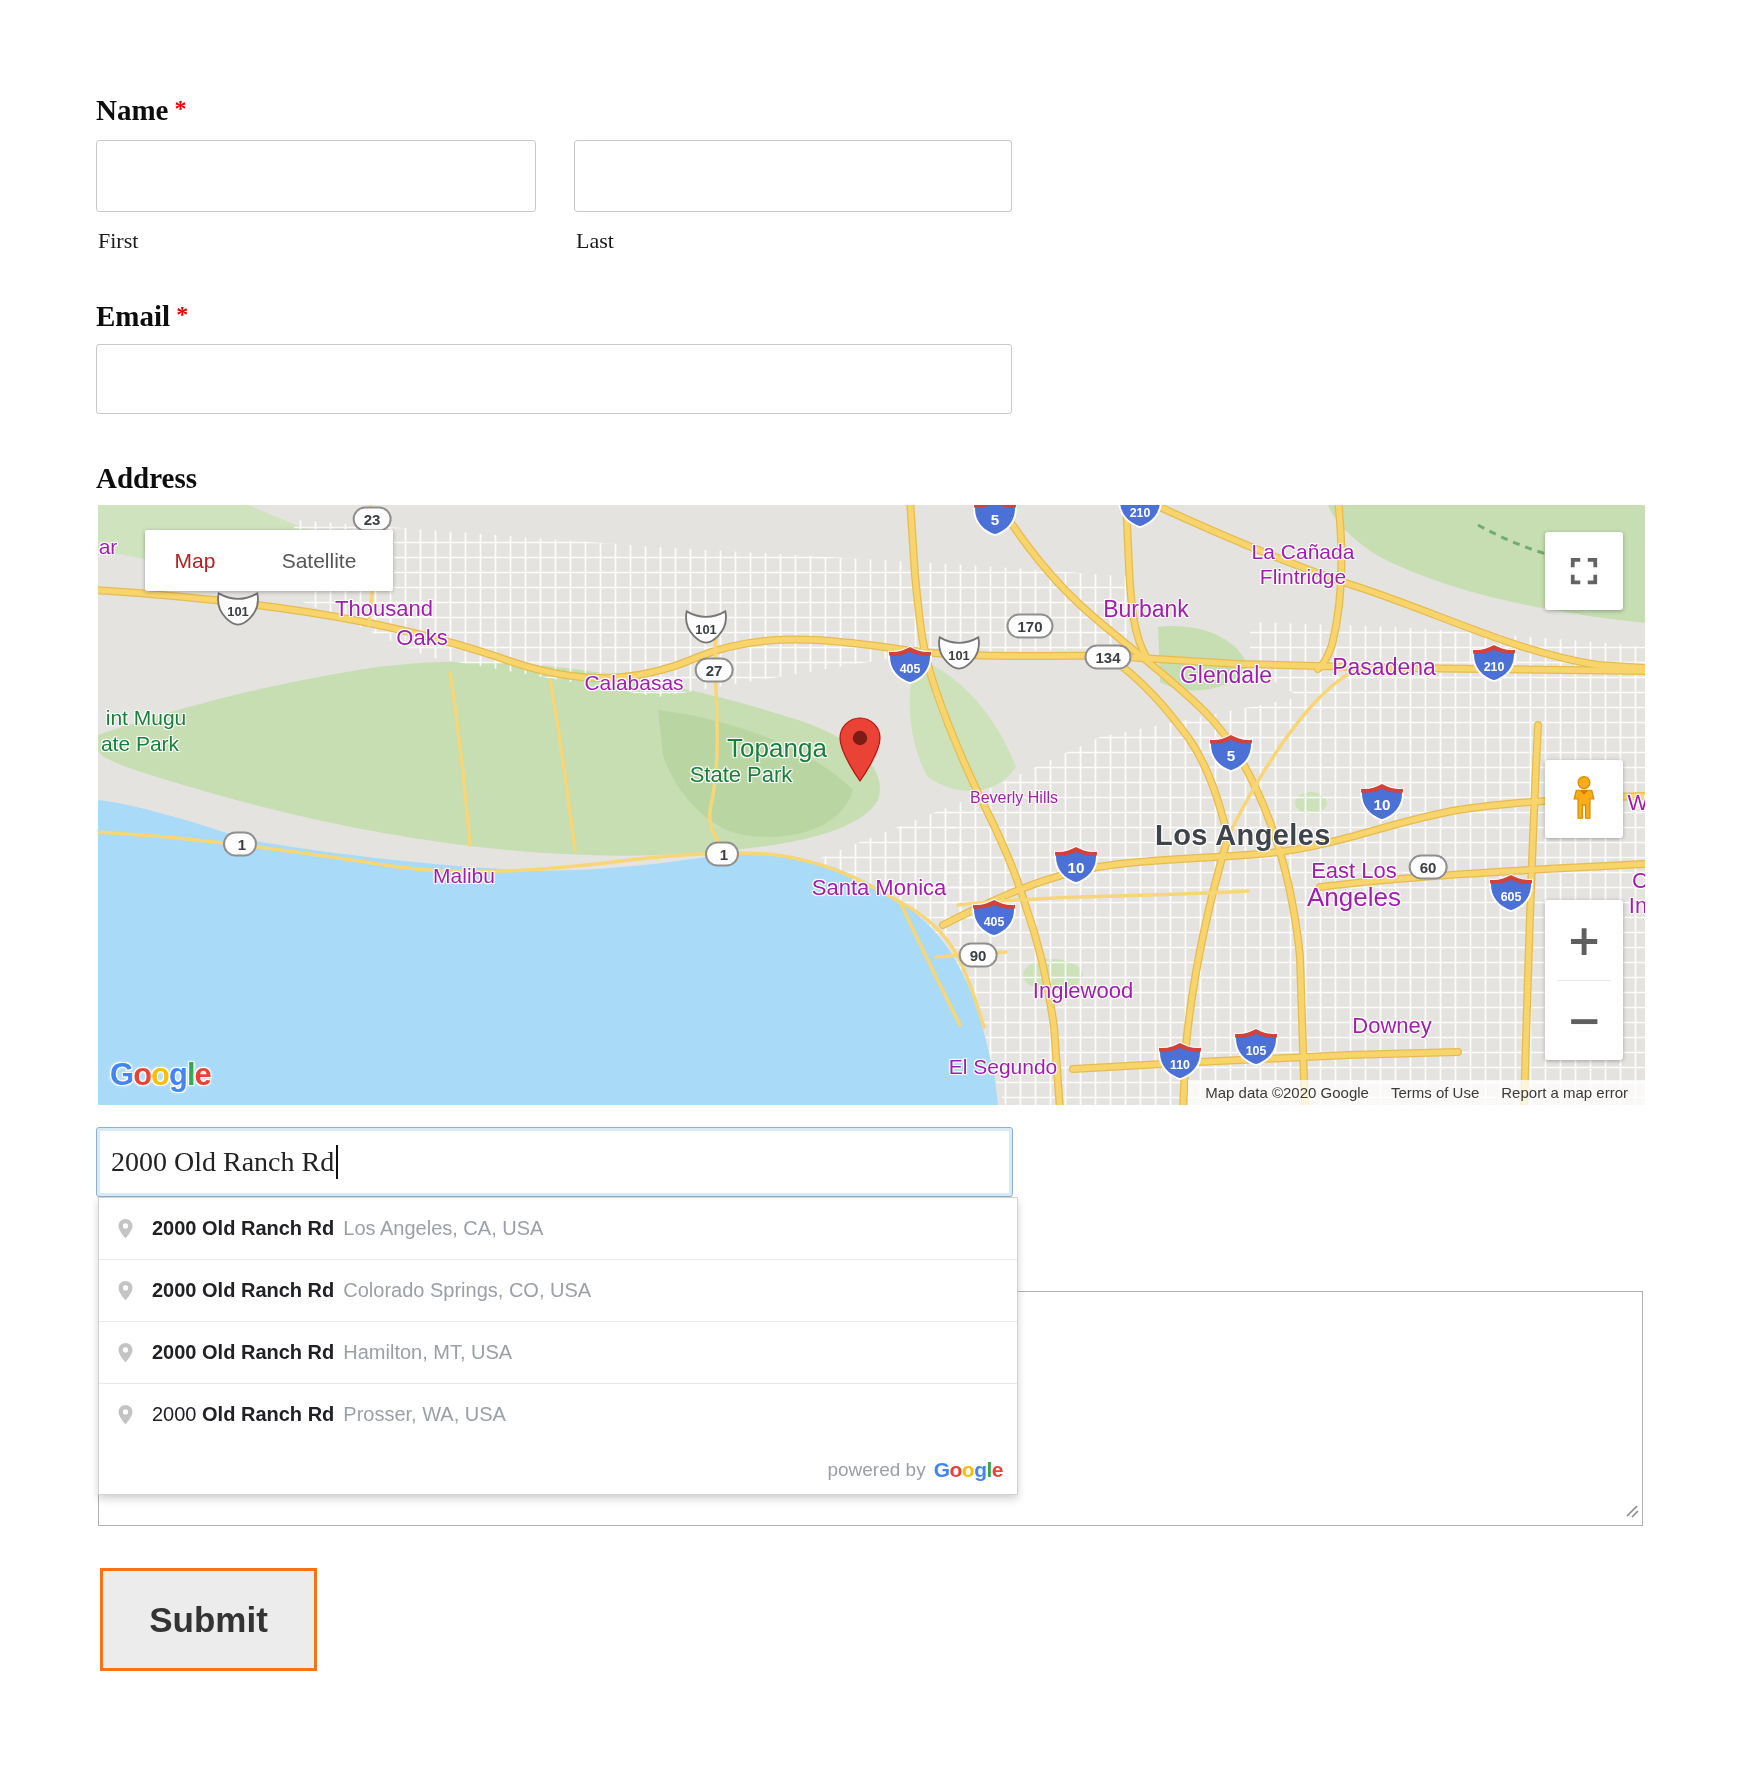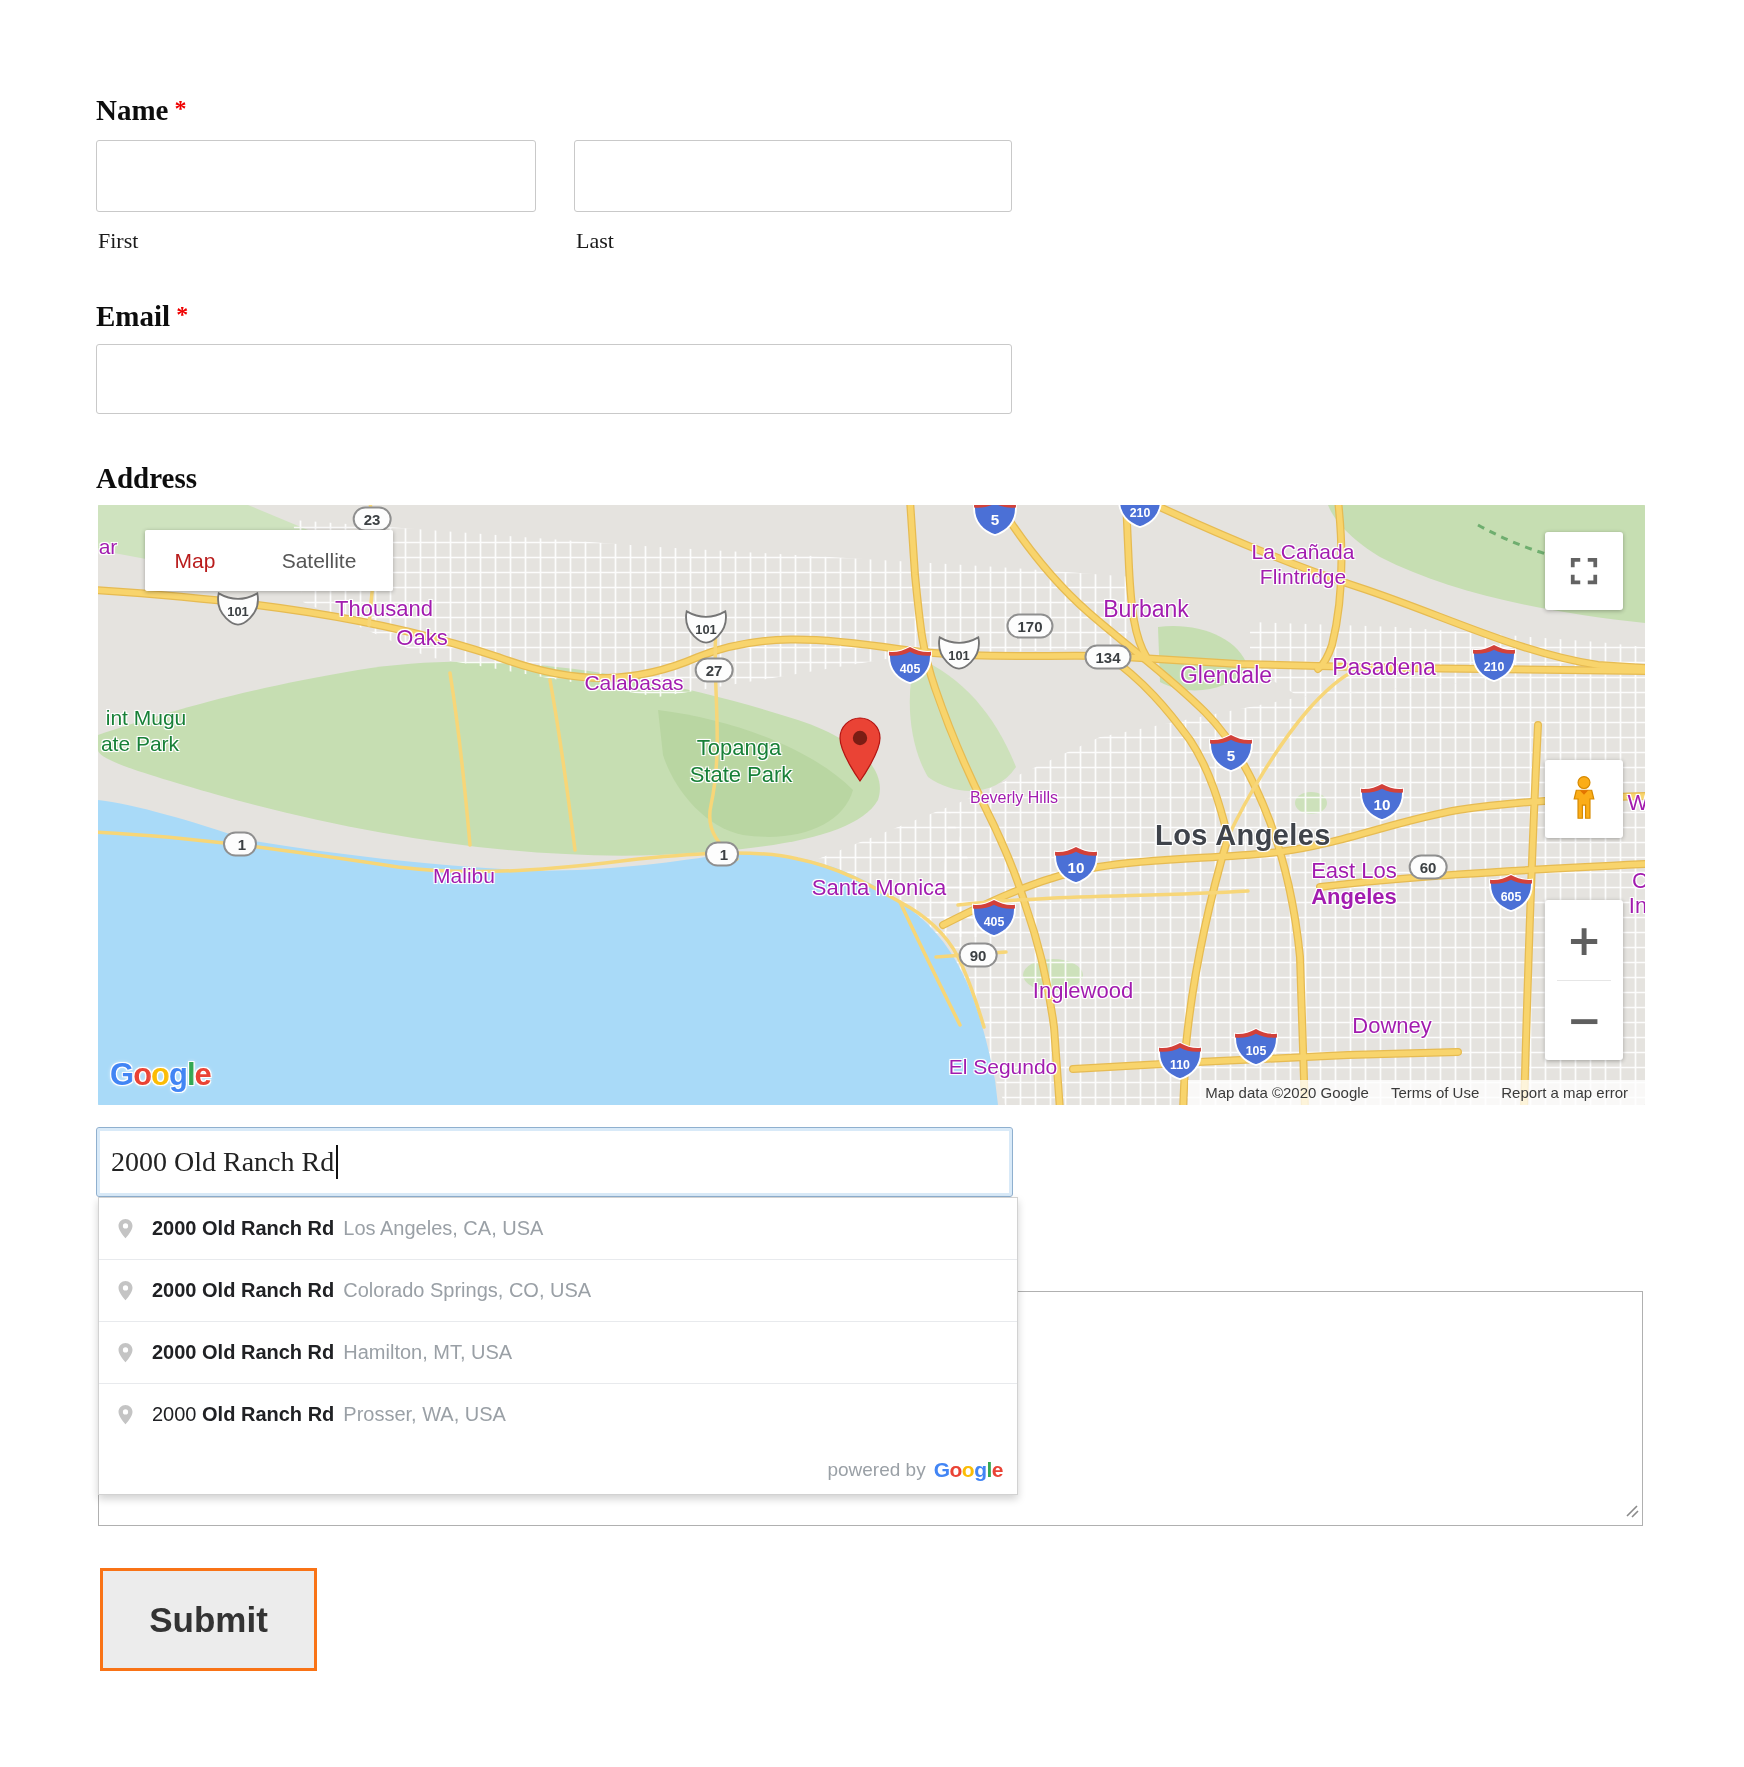--- a/index.html
+++ b/index.html
@@ -142,33 +142,33 @@
     </g>
   </svg>
 
   <div>
       <div class="map-label city" style="left: 10px; top: 42px; font-size: 21px;">ar</div>
       <div class="map-label city" style="left: 286px; top: 104px; font-size: 22px;">Thousand</div>
       <div class="map-label city" style="left: 286px; top: 133px; font-size: 22px; margin-left: 38px;">Oaks</div>
       <div class="map-label city" style="left: 536px; top: 178px; font-size: 21px;">Calabasas</div>
       <div class="map-label park" style="left: 48px; top: 213px; font-size: 21px;">int Mugu</div>
       <div class="map-label park" style="left: 42px; top: 239px; font-size: 21px;">ate Park</div>
-      <div class="map-label park" style="left: 641px; top: 243px; font-size: 22px; text-align: right;">Topanga</div>
+      <div class="map-label park" style="left: 679px; top: 243px; font-size: 26px; text-align: right;">Topanga</div>
       <div class="map-label park" style="left: 643px; top: 270px; font-size: 22px;">State Park</div>
       <div class="map-label city" style="left: 366px; top: 371px; font-size: 21px;">Malibu</div>
       <div class="map-label city" style="left: 781px; top: 383px; font-size: 22px;">Santa Monica</div>
       <div class="map-label city" style="left: 916px; top: 293px; font-size: 16px;">Beverly Hills</div>
       <div class="map-label city" style="left: 1048px; top: 104px; font-size: 23px;">Burbank</div>
       <div class="map-label city" style="left: 1205px; top: 47px; font-size: 21px;">La Cañada</div>
       <div class="map-label city" style="left: 1205px; top: 72px; font-size: 21px;">Flintridge</div>
       <div class="map-label city" style="left: 1128px; top: 170px; font-size: 23px;">Glendale</div>
       <div class="map-label city" style="left: 1286px; top: 162px; font-size: 23px;">Pasadena</div>
       <div class="map-label city-major" style="left: 1145px; top: 330px; font-size: 29px;">Los Angeles</div>
       <div class="map-label city" style="left: 1256px; top: 366px; font-size: 22px;">East Los</div>
-      <div class="map-label city" style="left: 1256px; top: 392px; font-size: 22px; font-weight: bold;">Angeles</div>
+      <div class="map-label city" style="left: 1256px; top: 392px; font-size: 26px;">Angeles</div>
       <div class="map-label city" style="left: 985px; top: 486px; font-size: 22px;">Inglewood</div>
       <div class="map-label city" style="left: 905px; top: 562px; font-size: 21px;">El Segundo</div>
       <div class="map-label city" style="left: 1294px; top: 521px; font-size: 22px;">Downey</div>
       <div class="map-label city" style="left: 1540px; top: 298px; font-size: 22px;">W</div>
       <div class="map-label city" style="left: 1542px; top: 376px; font-size: 22px;">C</div>
       <div class="map-label city" style="left: 1540px; top: 401px; font-size: 22px;">In</div>
     </div>
   <div>
       <div class="shield" style="left: 274px; top: 14px;"><div class="shield-pill">23</div></div>
       <div class="shield" style="left: 140px; top: 104px;"><svg width="46" height="38" viewBox="0 0 50 40">

